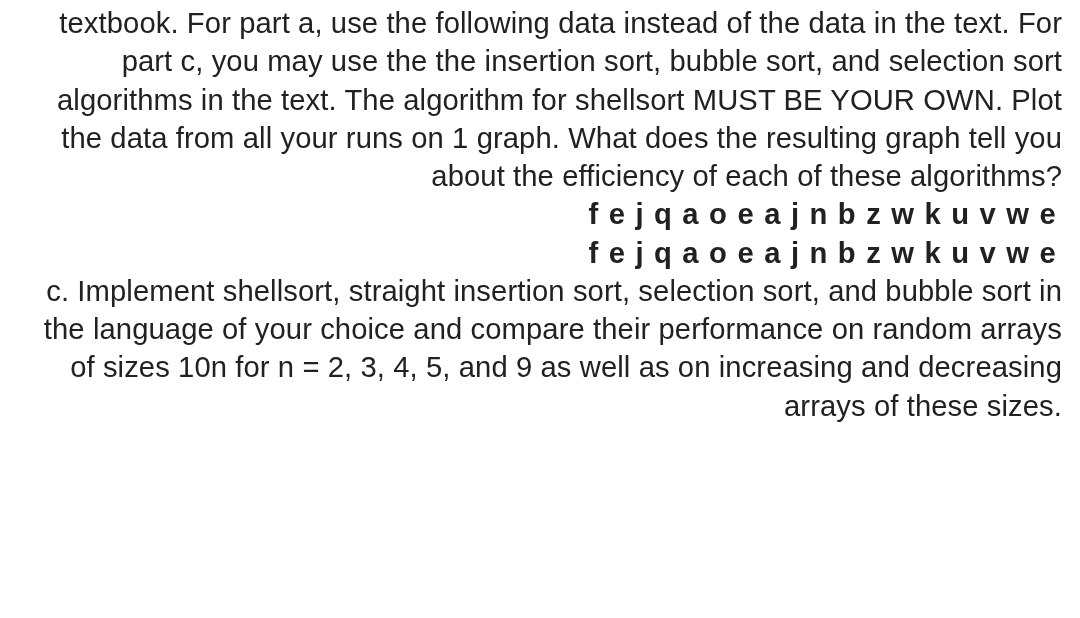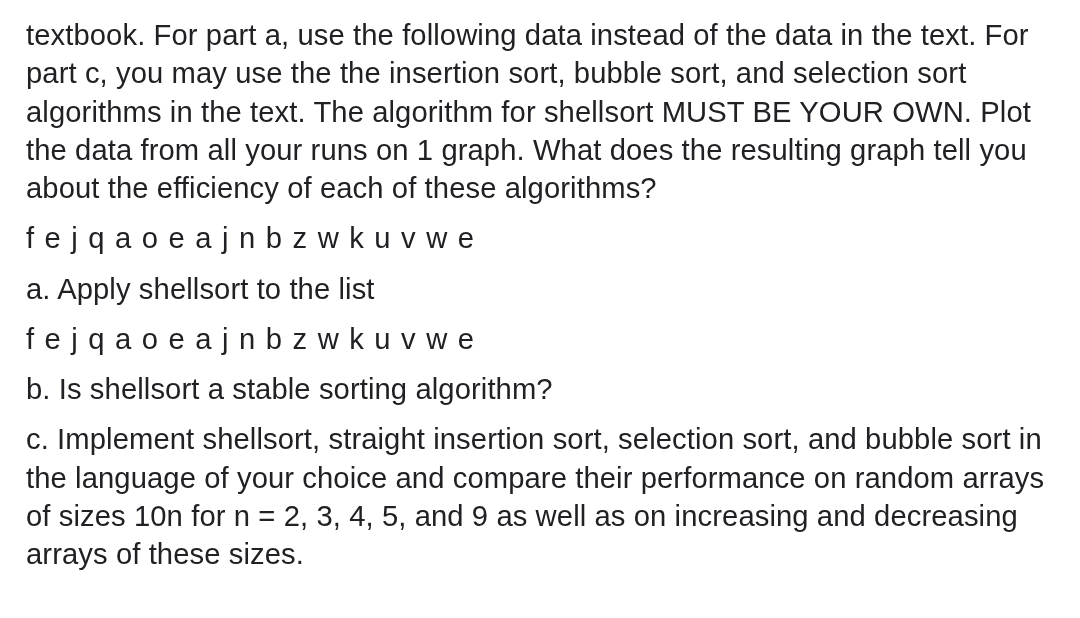--- a/index.html
+++ b/index.html
@@ -14,30 +14,30 @@
   .page {
     box-sizing: border-box;
     padding: 4px 18px 8px 14px;
     width: 1080px;
     color: #202124;
     font-size: 29.2px;
     line-height: 1.31;
     letter-spacing: 0.1px;
   }
   .para {
-    margin: 12px;
+    margin: 0;
+    text-align: right;
   }
   .spaced-chars {
     letter-spacing: 6.2px;
     word-spacing: -10px;
+    font-weight: bold;
   }
 </style>
 </head>
 <body>
 
 <div class="page">
   <p class="para">textbook. For part a, use the following data instead of the data in the text. For part c, you may use the the insertion sort, bubble sort, and selection sort algorithms in the text. The algorithm for shellsort MUST BE YOUR OWN. Plot the data from all your runs on 1 graph. What does the resulting graph tell you about the efficiency of each of these algorithms?</p>
   <p class="para spaced-chars">f e j q a o e a j n b z w k u v w e</p>
-  <p class="para">a. Apply shellsort to the list</p>
   <p class="para spaced-chars">f e j q a o e a j n b z w k u v w e</p>
-  <p class="para">b. Is shellsort a stable sorting algorithm?</p>
   <p class="para">c. Implement shellsort, straight insertion sort, selection sort, and bubble sort in the language of your choice and compare their performance on random arrays of sizes 10n for n = 2, 3, 4, 5, and 9 as well as on increasing and decreasing arrays of these sizes.</p>
 </div>
 
 </body></html>

